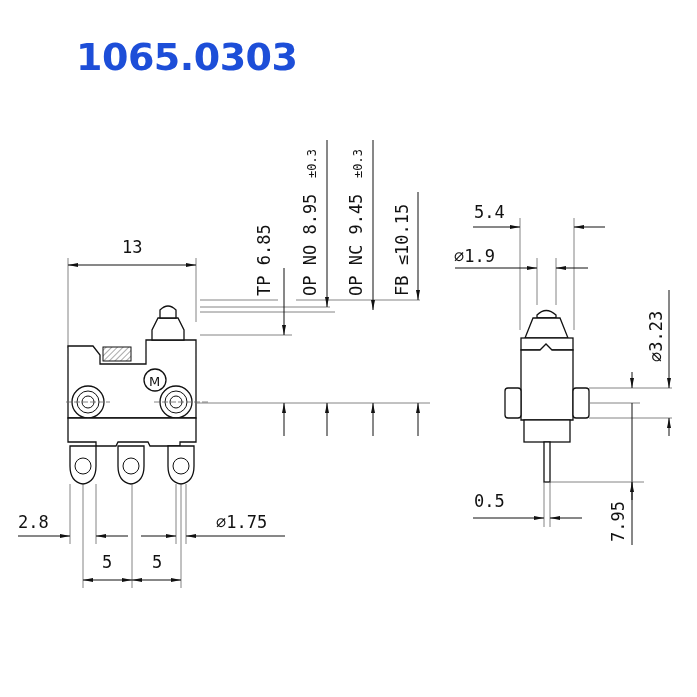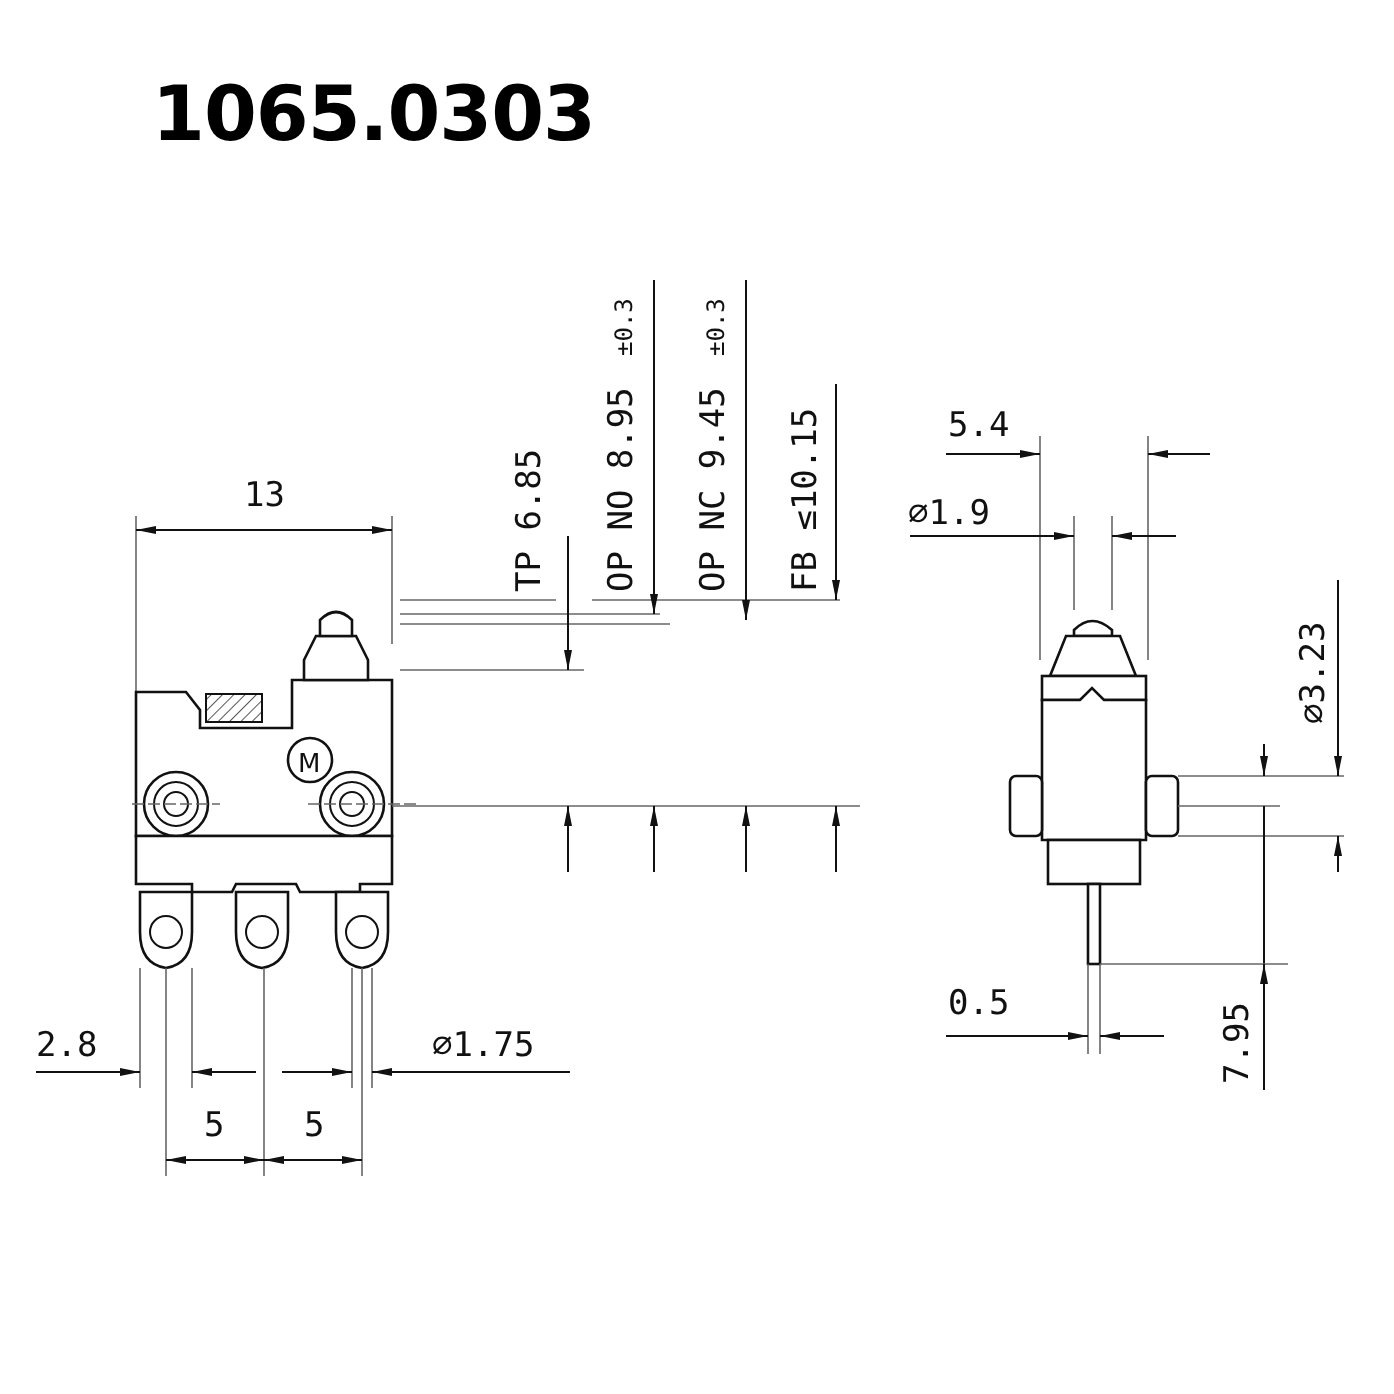--- a/index.html
+++ b/index.html
@@ -12,21 +12,21 @@
   svg.drawing { position: absolute; left: 0; top: 0; }
   .dimtext { font-family: "DejaVu Sans Mono", monospace; font-size: 17px; fill: #111; }
   .dimsmall { font-family: "DejaVu Sans Mono", monospace; font-size: 12px; fill: #111; }
   .ln { stroke: #111; stroke-width: 1; fill: none; }
   .thin { stroke: #666; stroke-width: 0.8; fill: none; }
   .part { stroke: #111; stroke-width: 1.3; fill: #fff; }
 </style>
 </head>
 <body>
 
-<div class="title" style="color: #000000; text-align: right;">1065.0303</div>
+<div class="title" style="color: #1d4ed8; text-align: right;">1065.0303</div>
 
 <svg class="drawing" width="697" height="697" viewBox="0 0 697 697">
   <defs>
     <marker id="arr" markerWidth="10" markerHeight="6" refX="10" refY="3" orient="auto-start-reverse" markerUnits="userSpaceOnUse">
       <path d="M0,1 L10,3 L0,5 Z" fill="#111"></path>
     </marker>
   </defs>
 
   <g>
 

